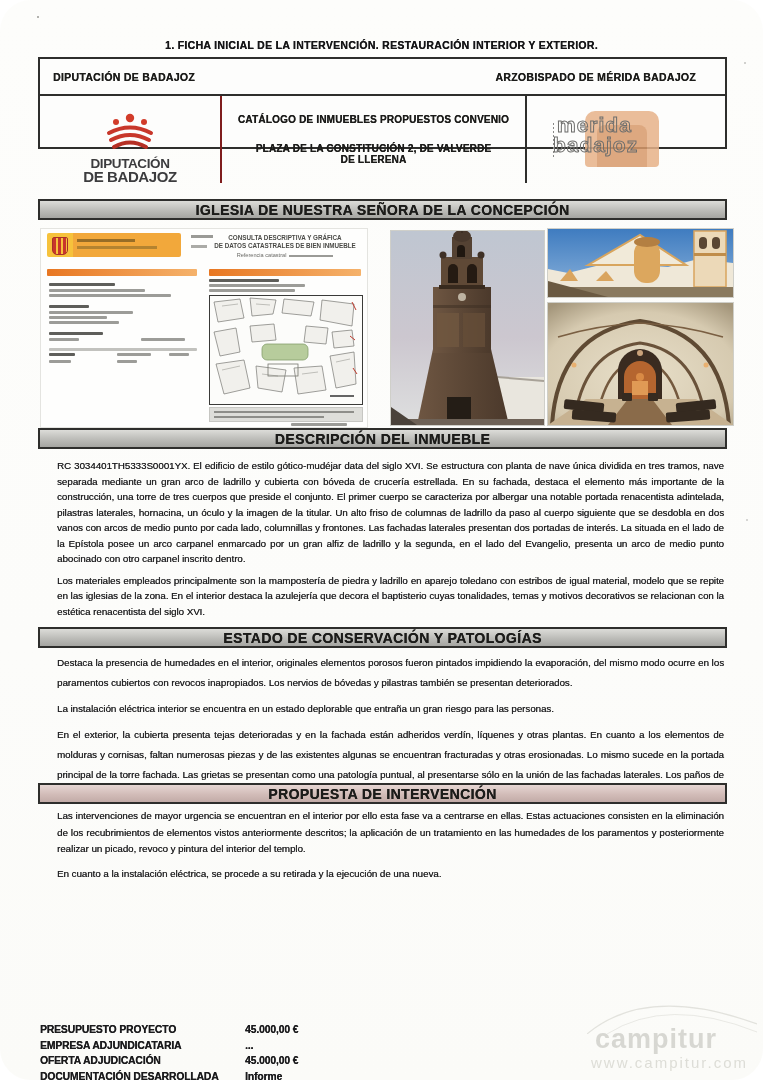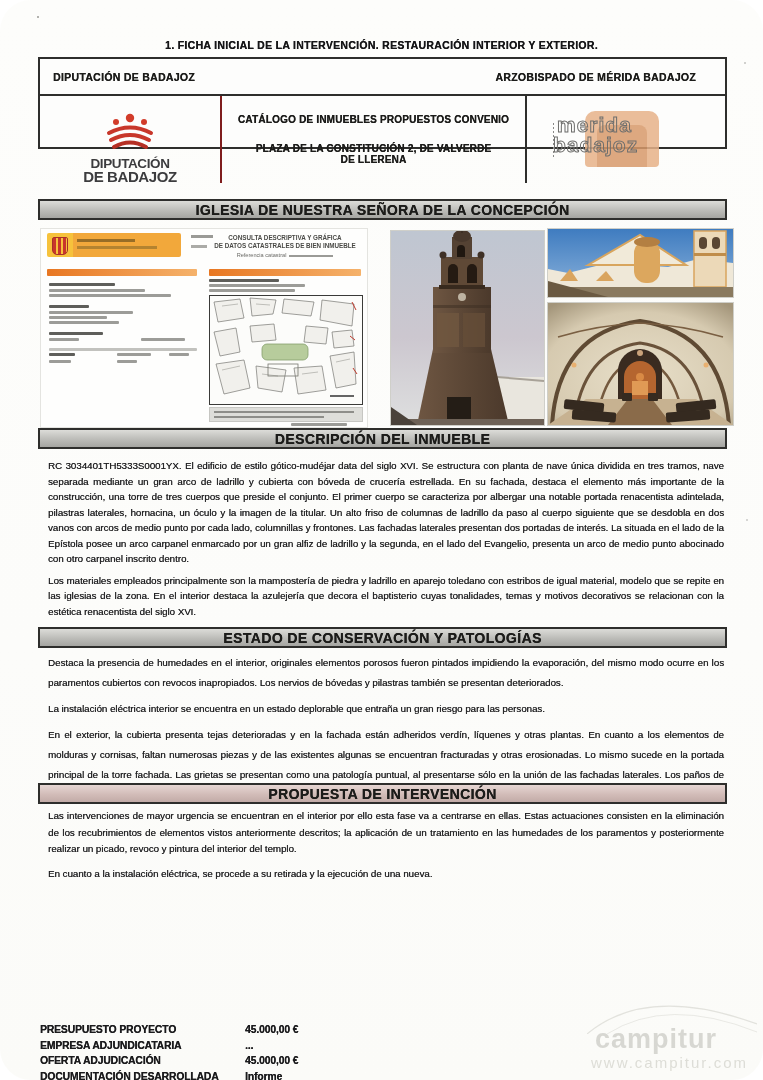--- a/index.html
+++ b/index.html
@@ -12,21 +12,21 @@
     position:absolute;left:38px;width:689px;height:21px;z-index:6;
     border:2px solid #2e2e2c;
     background:linear-gradient(180deg,#dcdcd8 0%,#bcbcb8 55%,#a5a5a1 100%);
     display:flex;align-items:center;justify-content:center;
     font-size:14px;font-weight:bold;letter-spacing:.4px;color:#1c1c1a;
     text-shadow:.2px 0 0 #1c1c1a;box-sizing:border-box;
   }
   .bar.pink{background:linear-gradient(180deg,#e6d6d3 0%,#d2bcb8 55%,#c2aba7 100%);}
   .para-block{position:absolute;left:40px;width:684px;z-index:1;}
   .para-block p{
-    margin:0 0 6px 8px;text-align:justify;font-size:9.8px;line-height:15.5px;
+    margin:0 0 6px 17px;text-align:justify;font-size:9.8px;line-height:15.5px;
     color:#1b1b1d;text-shadow:.25px 0 0 rgba(20,20,22,.75);letter-spacing:-.05px;
   }
   .cond p{line-height:20px;}
   .prop p{line-height:16.5px;margin-bottom:8px;}
   
   .doc-title{
     position:absolute;top:39px;left:0;width:100%;text-align:center;
     font-size:10.5px;font-weight:bold;letter-spacing:.3px;color:#161618;
     text-shadow:.2px 0 0 #161618;
   }

